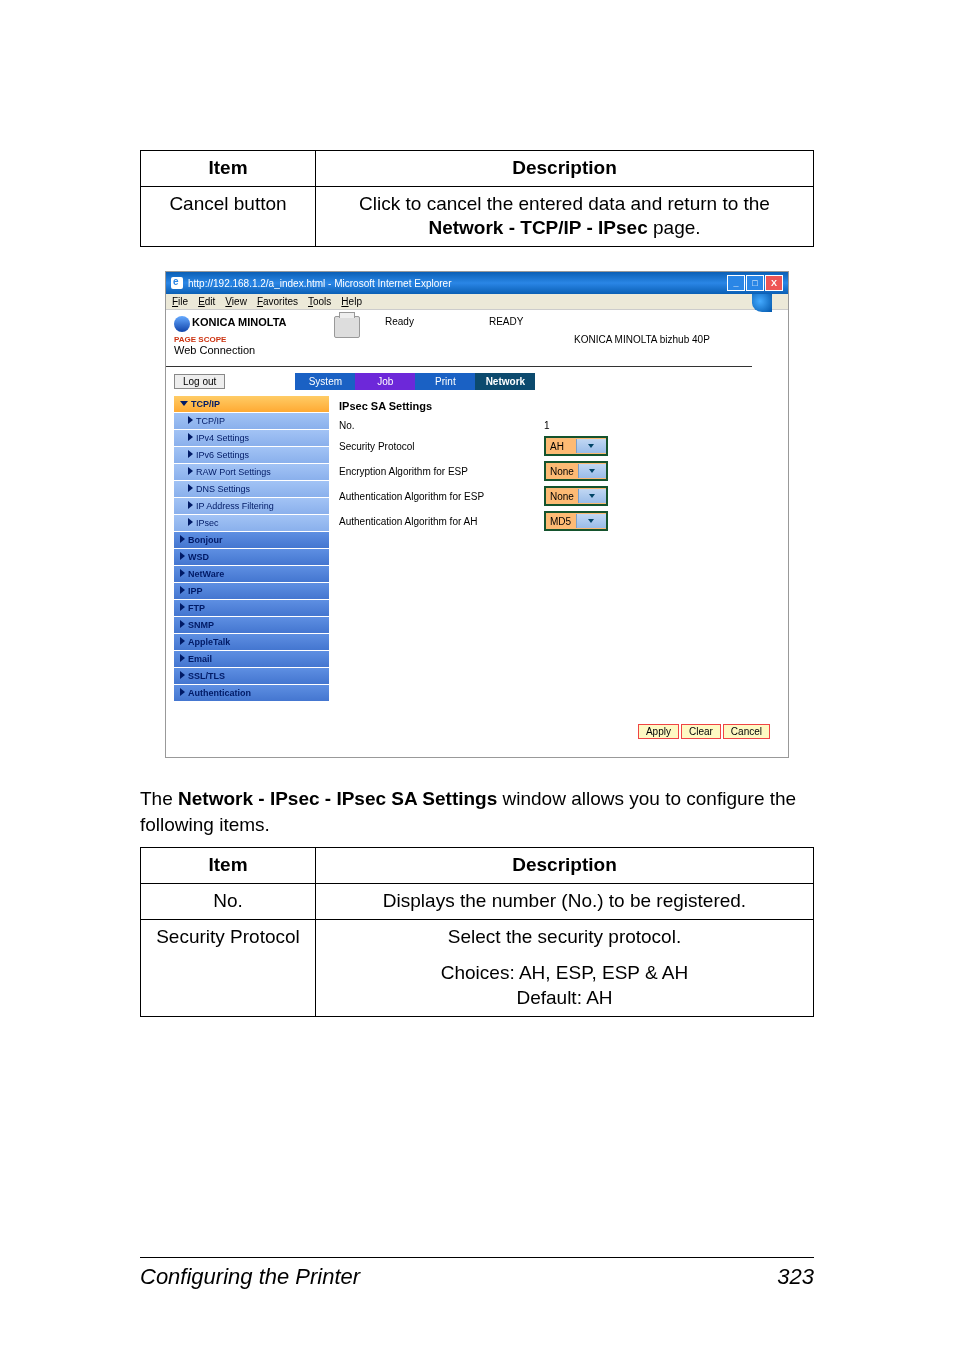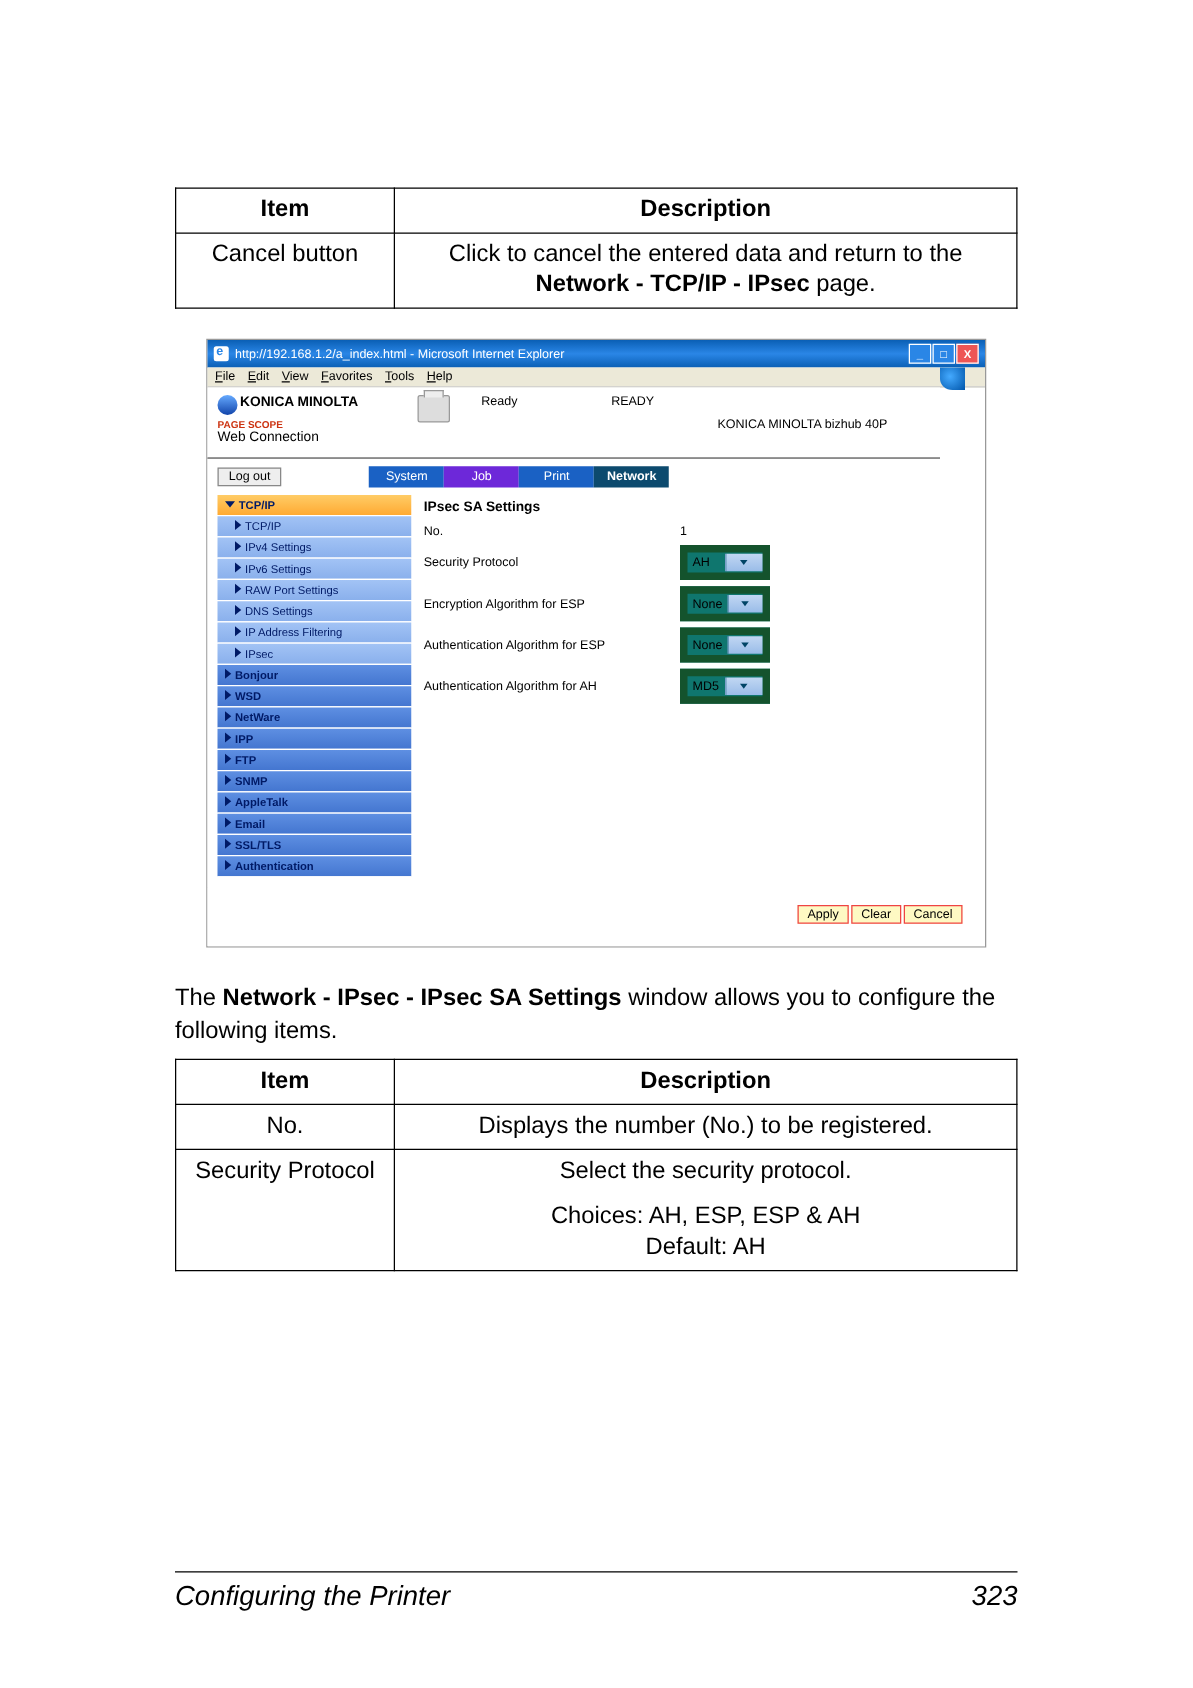--- a/index.html
+++ b/index.html
@@ -40,21 +40,21 @@
   .sidebar .item{background:linear-gradient(#5e8fe2,#4476d0);color:#001a66;font-weight:bold;font-size:9px;padding:3px 6px;border-bottom:1px solid #fff}
   .sidebar .item.sub{background:linear-gradient(#a2c3f5,#8ab0ec);padding-left:14px;font-weight:normal}
   .sidebar .item.active{background:linear-gradient(#fc6,#fa3)}
   .sidebar .tri{display:inline-block;width:0;height:0;margin-right:3px}
   .dn{border-top:5px solid #001a66;border-left:4px solid transparent;border-right:4px solid transparent;vertical-align:1px}
   .rt{border-left:5px solid #001a66;border-top:4px solid transparent;border-bottom:4px solid transparent;vertical-align:0}
   .main{flex:1;padding:4px 10px}
   .main .ttl{font-weight:bold;font-size:11px;margin-bottom:8px}
   .frow{display:flex;align-items:center;margin-bottom:5px;gap:20px;font-size:10px}
   .frow .lbl{width:185px}
-  .sel{border:6px solid #14532d;background:#0f766e;padding:0;height:16px;width:60px;display:inline-flex;align-items:center}
+  .sel{border:2px solid #14532d;background:#fdba74;padding:0;height:16px;width:60px;display:inline-flex;align-items:center}
   .sel span{padding:0 4px;flex:1}
   .sel .dd{width:14px;height:14px;background:linear-gradient(#c1d7f3,#9abce8);border-left:1px solid #7a9ec9;display:flex;align-items:center;justify-content:center}
   .sel .dd:after{content:"";border-top:4px solid #2a5;border-top-color:#046;border-left:3px solid transparent;border-right:3px solid transparent}
   .btnrow{text-align:right;padding:14px 18px 18px;background:#fff}
   .btnrow button{border:1px solid #ef4444;background:#fef9c3;padding:1px 7px;font-size:10px;margin-left:2px}
   .desc{font-size:19px;line-height:1.35;margin-bottom:10px}
   .footer{margin-top:auto;border-top:1.5px solid #000;padding-top:6px;display:flex;justify-content:space-between;font-style:italic;font-size:22px}
   .footer .pn{font-style:italic}
   .t1 td:first-child,.t1 th:first-child{width:158px}
   .multi{line-height:1.35}

